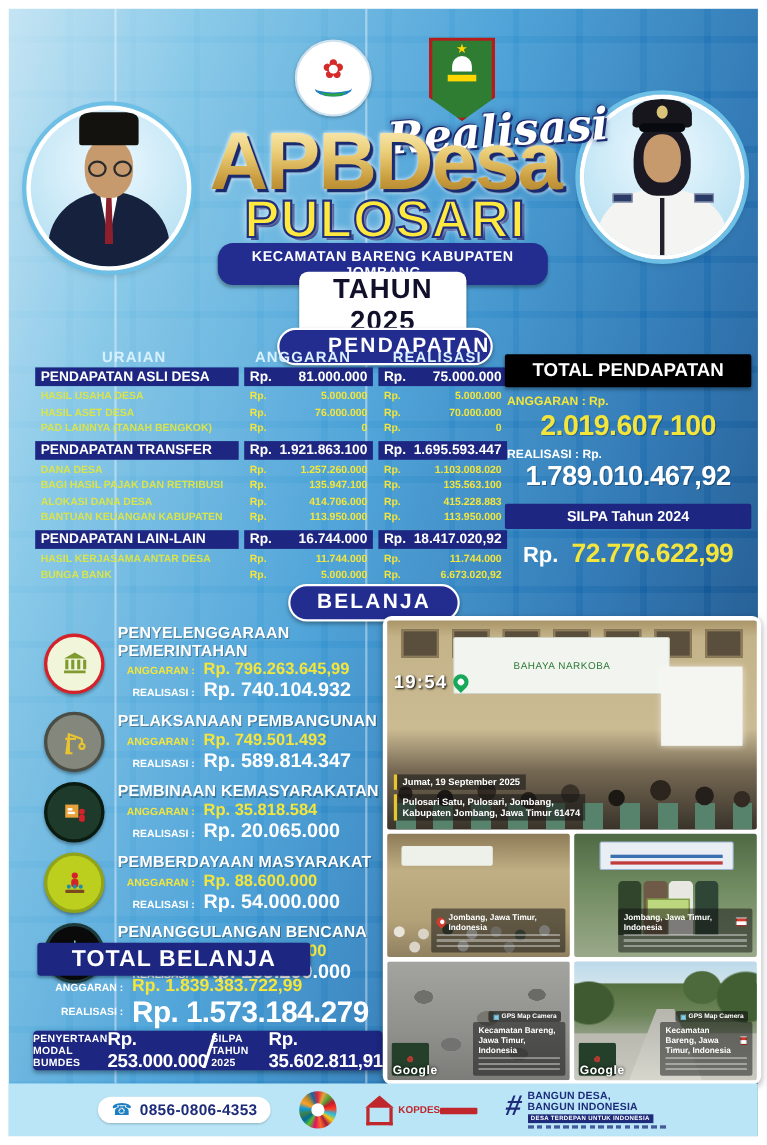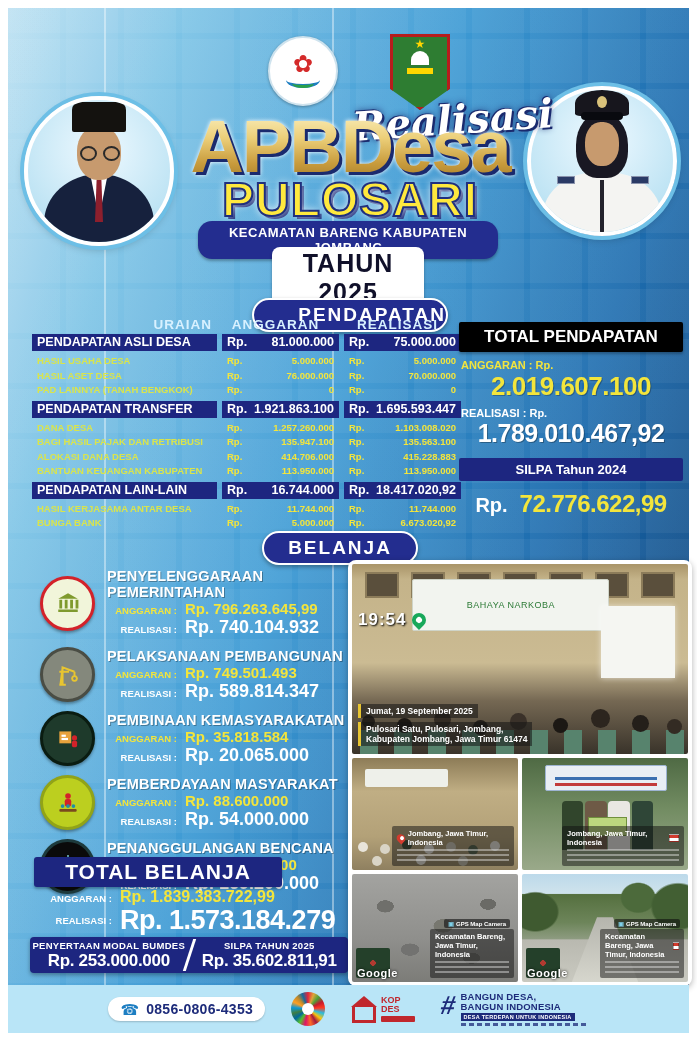--- a/index.html
+++ b/index.html
@@ -68,21 +68,21 @@
      color:#fff;font-weight:900;text-align:center;letter-spacing:2px;box-shadow:0 2px 4px rgba(0,0,0,.35);}
   #pill-pendapatan{left:252px;top:298px;width:192px;font-size:19px;padding:4px 0;text-align:right;}
   #pill-belanja{left:262px;top:531px;width:152px;font-size:19px;padding:4px 0;}
 
   
   #tbl{position:absolute;left:32px;top:317px;width:432px;}
   .trow{display:flex;margin-bottom:2px;}
   .c-label{width:180px;margin-right:5px;}
   .c-money{width:117px;display:flex;justify-content:space-between;padding:0 5px;box-sizing:border-box;}
   .c-money + .c-money{margin-left:5px;}
-  .thead .c-label,.thead .c-money{color:#d8f1ff;font-weight:900;font-size:13.5px;text-align:right;justify-content:center;letter-spacing:1px;}
+  .thead .c-label,.thead .c-money{color:#d8f1ff;font-weight:900;font-size:13.5px;text-align:center;justify-content:center;letter-spacing:1px;}
   .grp{background:#1d2680;color:#fff;font-weight:900;font-size:12.5px;line-height:17px;}
   .grp.c-label{padding-left:5px;}
   .sub{font-weight:bold;font-size:9.5px;line-height:12.5px;}
   .sub.c-label{color:#d9e44d;padding-left:5px;}
   .sub.c-money{color:#f3e53c;}
   .mb4{margin-bottom:4px;}
 
   
   #tp{position:absolute;left:459px;top:322px;width:224px;}
   .tp-bar{background:#000000;color:#fff;font-weight:900;font-size:17px;text-align:center;padding:5px 0;border-radius:2px;box-shadow:0 2px 3px rgba(0,0,0,.3);}
@@ -116,21 +116,21 @@
   
   #tb-bar{position:absolute;left:34px;top:857px;width:248px;background:#1d2680;border-radius:3px;
      color:#fff;font-weight:900;font-size:21px;text-align:center;padding:3px 0;letter-spacing:1px;box-shadow:0 2px 3px rgba(0,0,0,.3);}
   #tb-ang{position:absolute;left:34px;top:888px;width:312px;display:flex;align-items:baseline;}
   #tb-rea{position:absolute;left:34px;top:905px;width:312px;display:flex;align-items:center;}
   #tb-ang .b-lab,#tb-rea .b-lab{width:78px;}
   #tb-ang .b-val{font-size:16px;}
   #tb-rea .b-val{font-size:27px;letter-spacing:-.5px;}
   #bumdes{position:absolute;left:30px;top:937px;width:318px;height:36px;background:#1d2680;border-radius:4px;
      display:flex;box-shadow:0 2px 4px rgba(0,0,0,.35);}
-  .bum-half{flex:1;display:flex;flex-direction:column;align-items:center;justify-content:center;color:#fff;}
+  .bum-half{flex:1;display:flex;flex-direction:row;align-items:center;justify-content:center;color:#fff;}
   .bum-lab{font-weight:900;font-size:9.5px;letter-spacing:.3px;}
   .bum-val{font-weight:900;font-size:17px;letter-spacing:-.3px;}
   .bum-div{width:3px;background:#fff;transform:skewX(-18deg);margin:2px 0;}
 
   
   #photos{position:absolute;left:348px;top:560px;width:344px;height:426px;background:#fff;border-radius:8px;
      padding:4px;box-sizing:border-box;display:flex;flex-direction:column;gap:4px;box-shadow:0 2px 6px rgba(0,0,0,.3);}
   .ph{position:relative;overflow:hidden;border-radius:2px;}
   .ph-row{display:flex;gap:4px;}
   #ph1{height:190px;background:linear-gradient(180deg,#a99468 0%,#c4b389 8%,#cbbb93 52%,#756853 72%,#39332a 100%);}
@@ -198,21 +198,21 @@
      box-shadow:0 1px 2px rgba(0,0,0,.2);}
   .phone-glyph{color:#1d7ec2;font-size:15px;line-height:15px;}
   .phone-num{color:#1d2b7a;font-weight:900;font-size:14px;letter-spacing:.3px;}
   .sdg{width:34px;height:34px;border-radius:50%;position:relative;
      background:conic-gradient(#e5243b,#dda63a,#4c9f38,#c5192d,#ff3a21,#26bde2,#fcc30b,#a21942,#fd6925,#dd1367,#56c02b,#00689d,#3f7e44,#0a97d9,#ff9f24,#bf8b2e,#136a9f,#e5243b);}
   .sdg::after{content:"";position:absolute;left:11px;top:11px;width:12px;height:12px;border-radius:50%;background:#fff;}
   .kopdes{display:flex;align-items:center;gap:4px;}
   .kop-house{display:flex;flex-direction:column;align-items:center;}
   .kop-roof{width:0;height:0;border-left:13px solid transparent;border-right:13px solid transparent;border-bottom:11px solid #c0272d;}
   .kop-body{width:18px;height:13px;border:3px solid #c0272d;border-top:none;}
-  .kop-txt{display:flex;flex-direction:column;}
+  .kop-txt{display:flex;}
   .kop-line{color:#c0272d;font-weight:900;font-size:9px;line-height:9px;}
   .kop-bar{width:34px;height:6px;background:#c0272d;border-radius:1px;margin-top:2px;}
   .bangun{display:flex;align-items:flex-start;gap:5px;}
   .bangun-hash{color:#1d2b7a;font-weight:900;font-size:26px;line-height:26px;transform:skewX(-10deg);}
   .bangun-txt{display:flex;flex-direction:column;}
   .bangun-line{color:#1d2b7a;font-weight:900;font-size:9.5px;line-height:10px;letter-spacing:.2px;}
   .bangun-badge{background:#1d2b7a;color:#fff;font-weight:bold;font-size:5.5px;padding:1px 3px;margin-top:1px;width:max-content;letter-spacing:.3px;}
   .bangun-tiny{margin-top:2px;width:128px;height:3px;background:repeating-linear-gradient(90deg,#1d2b7a 0 5px,transparent 5px 8px);opacity:.75;}
   #bottom-strip{position:absolute;left:0;right:0;bottom:0;height:8px;background:#fff;}
 </style>

